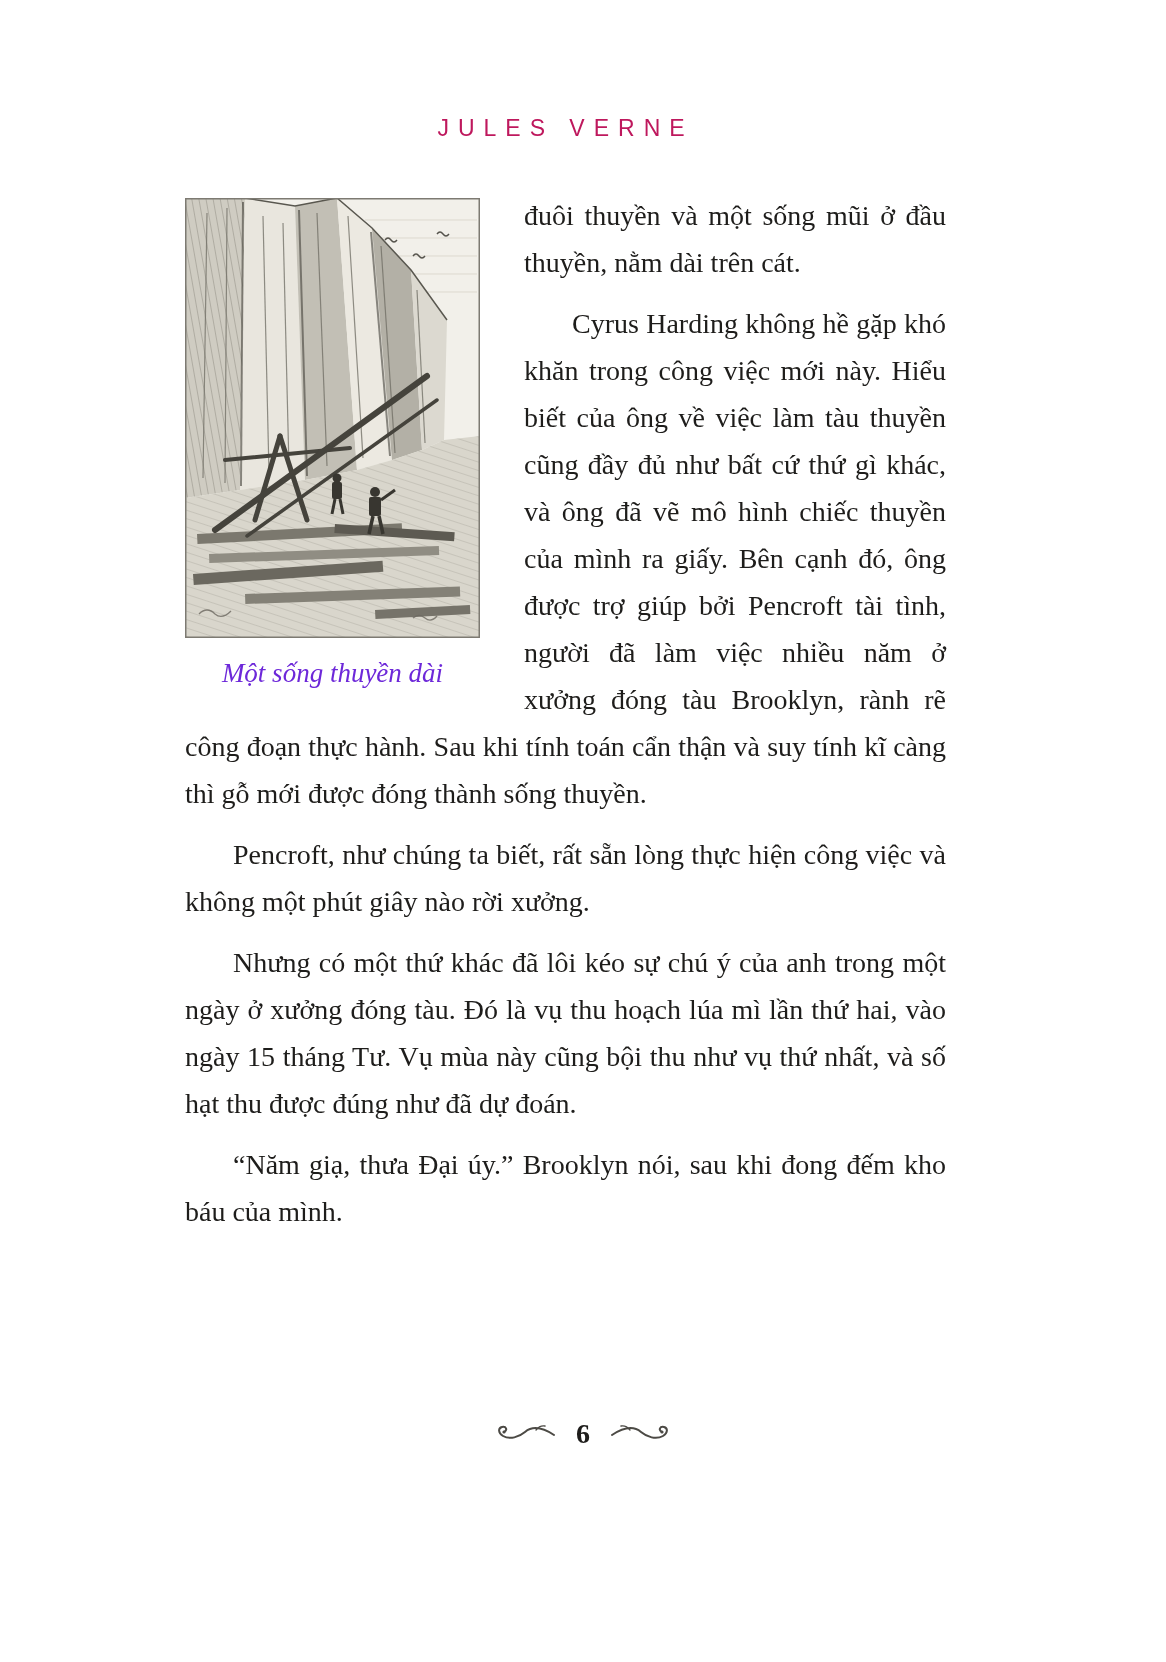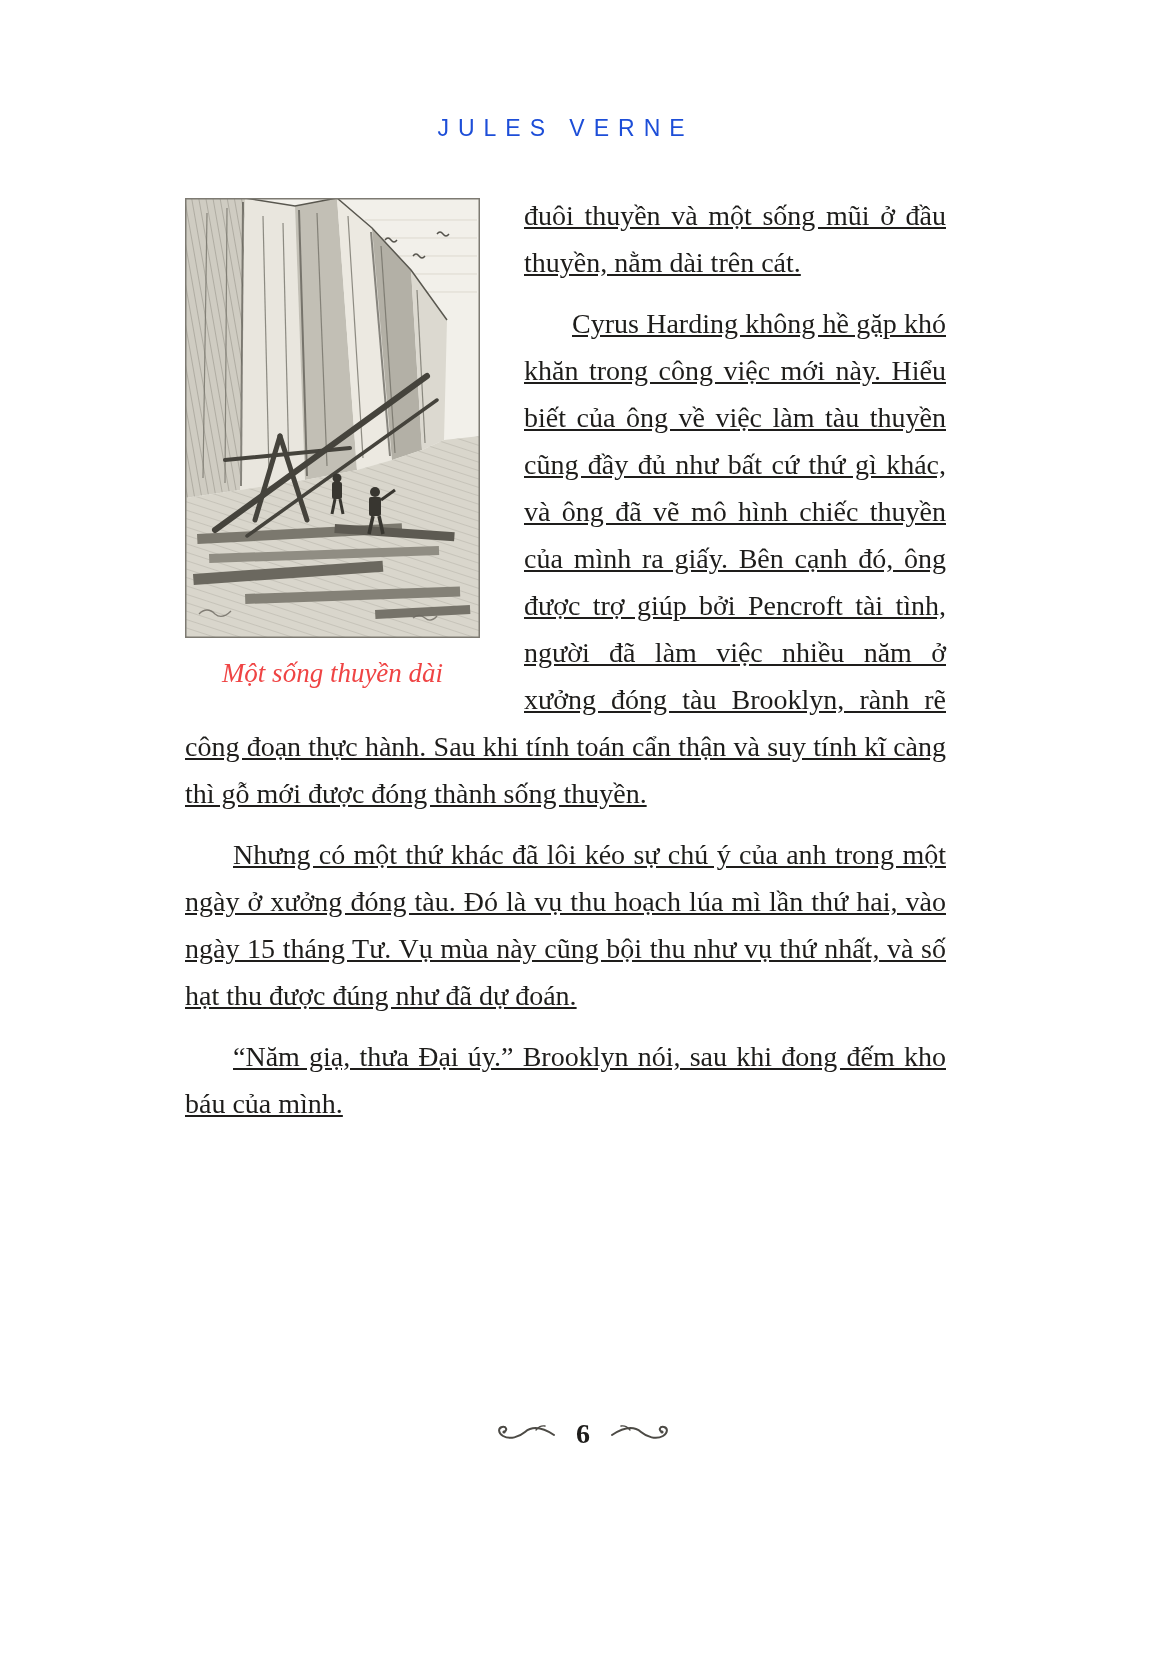--- a/index.html
+++ b/index.html
@@ -16,21 +16,21 @@
     color: #1e1d1b;
     overflow: hidden;
     box-sizing: border-box;
     padding: 115px 220px 0 185px;
   }
   .running-head {
     text-align: center;
     font-family: "Liberation Sans", sans-serif;
     font-size: 23px;
     letter-spacing: 9px;
-    color: #1d4ed8;
+    color: #be185d;
     font-weight: 400;
     margin: 0 0 0 0;
   }
   .content {
     margin-top: 50px;
     font-size: 28px;
     line-height: 47px;
     text-align: justify;
   }
   .figure {
@@ -42,25 +42,24 @@
     width: 295px;
     height: 440px;
     display: block;
   }
   .caption {
     margin-top: 16px;
     font-style: italic;
     font-size: 27px;
     line-height: 38px;
     text-align: center;
-    color: #ef4444;
+    color: #6d28d9;
   }
   p.body-par {
     margin: 12px 0 14px 0;
-    text-decoration: underline;
   }
   p.body-par.indent {
     text-indent: 48px;
   }
   .footer {
     position: absolute;
     left: 0;
     right: 0;
     top: 1418px;
     display: flex;
@@ -178,20 +177,21 @@
         <rect x="0.75" y="0.75" width="293.5" height="438.5" fill="none" stroke="#7d7a72" stroke-width="1.5"></rect>
       </svg>
 
       <div class="caption">
         <div>Một sống thuyền dài</div>
       </div>
     </div>
 
     <p class="body-par">đuôi thuyền và một sống mũi ở đầu thuyền, nằm dài trên cát.</p>
     <p class="body-par indent">Cyrus Harding không hề gặp khó khăn trong công việc mới này. Hiểu biết của ông về việc làm tàu thuyền cũng đầy đủ như bất cứ thứ gì khác, và ông đã vẽ mô hình chiếc thuyền của mình ra giấy. Bên cạnh đó, ông được trợ giúp bởi Pencroft tài tình, người đã làm việc nhiều năm ở xưởng đóng tàu Brooklyn, rành rẽ công đoạn thực hành. Sau khi tính toán cẩn thận và suy tính kĩ càng thì gỗ mới được đóng thành sống thuyền.</p>
+    <p class="body-par indent">Pencroft, như chúng ta biết, rất sẵn lòng thực hiện công việc và không một phút giây nào rời xưởng.</p>
     <p class="body-par indent">Nhưng có một thứ khác đã lôi kéo sự chú ý của anh trong một ngày ở xưởng đóng tàu. Đó là vụ thu hoạch lúa mì lần thứ hai, vào ngày 15 tháng Tư. Vụ mùa này cũng bội thu như vụ thứ nhất, và số hạt thu được đúng như đã dự đoán.</p>
     <p class="body-par indent">“Năm giạ, thưa Đại úy.” Brooklyn nói, sau khi đong đếm kho báu của mình.</p>
   </div>
 
   <div class="footer">
     <svg class="flourish" width="64" height="24" viewBox="0 0 64 24" xmlns="http://www.w3.org/2000/svg">
       <path d="M62,13 C50,5 40,4 33,10 C27,15 18,18 11,14 C6,11 6,6 10,5 C14,4 16,8 12,10" fill="none" stroke="#4c4a45" stroke-width="2" stroke-linecap="round"></path>
       <circle cx="12" cy="10" r="1.6" fill="#4c4a45"></circle>
       <path d="M44,8 q4,-5 9,-4" fill="none" stroke="#4c4a45" stroke-width="1.4" stroke-linecap="round"></path>
     </svg>

